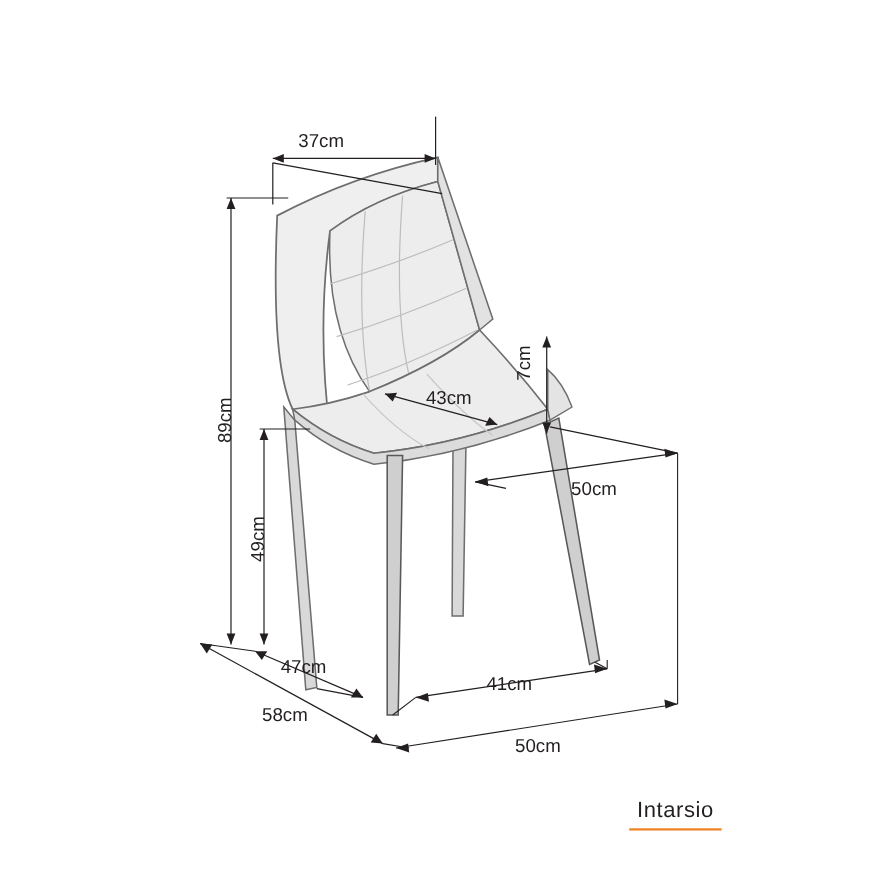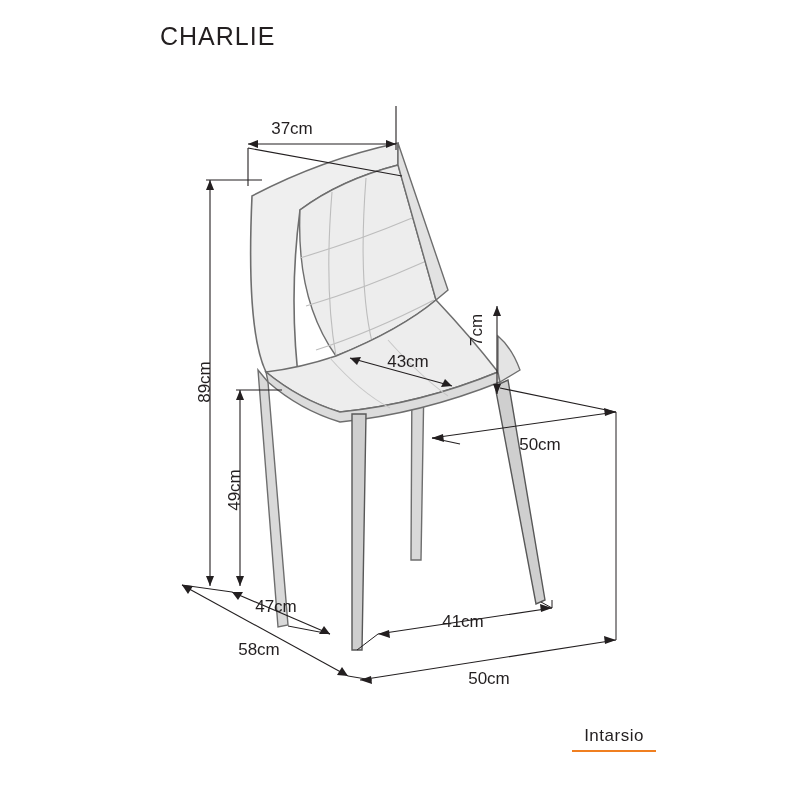--- a/index.html
+++ b/index.html
@@ -38,37 +38,36 @@
     font-size: 17px;
     fill: #231f20;
     font-family: "Liberation Sans", sans-serif;
   }
   #brand {
     position: absolute;
     left: 572px;
     top: 726px;
     width: 84px;
     text-align: center;
-    font-size: 17px;
+    font-size: 20px;
     color: #231f20;
     letter-spacing: 0.5px;
   }
   #brand .rule {
     margin-top: 4px;
     height: 2px;
     background: #f07f20;
     width: 84px;
   }
 </style>
 </head>
 <body>
 
 <div id="stage">
 
-  <div id="title">CHARLIE</div>
 
   <svg id="drawing" width="800" height="800" viewBox="0 0 800 800">
 
     <g>
 
       <path d="M258 370 L268 382 L288 625 L278 627 Z" fill="#d9d9d9" stroke="#6e6e6e" stroke-width="1.4"></path>
       <path d="M412 372 L424 380 L421 560 L411 560 Z" fill="#d9d9d9" stroke="#6e6e6e" stroke-width="1.4"></path>
 
       <path d="M252 196 Q246 330 266 372 L300 392 Q288 300 300 210 Q340 180 398 165 L398 143 Q320 160 252 196 Z" fill="#efefef" stroke="#6e6e6e" stroke-width="1.6"></path>
       <path d="M300 210 Q340 180 398 165 L436 300 Q400 330 336 356 Q296 300 300 210 Z" fill="#ededed" stroke="#6e6e6e" stroke-width="1.4"></path>

